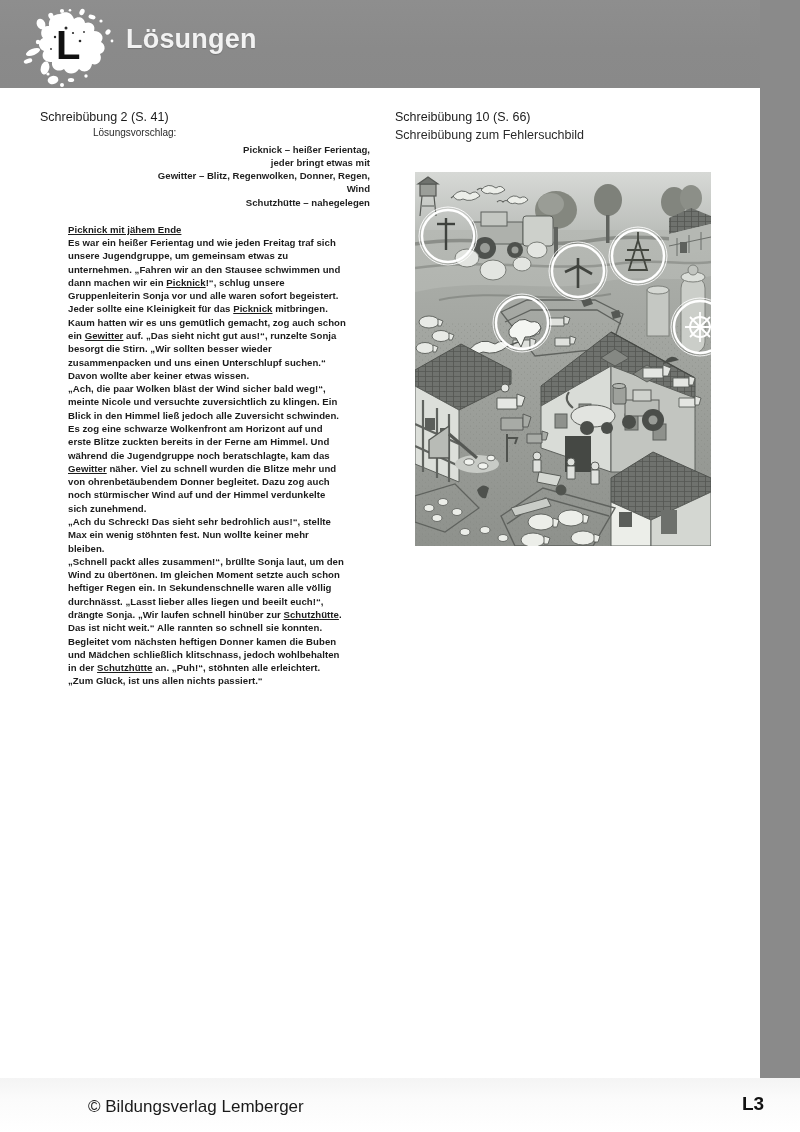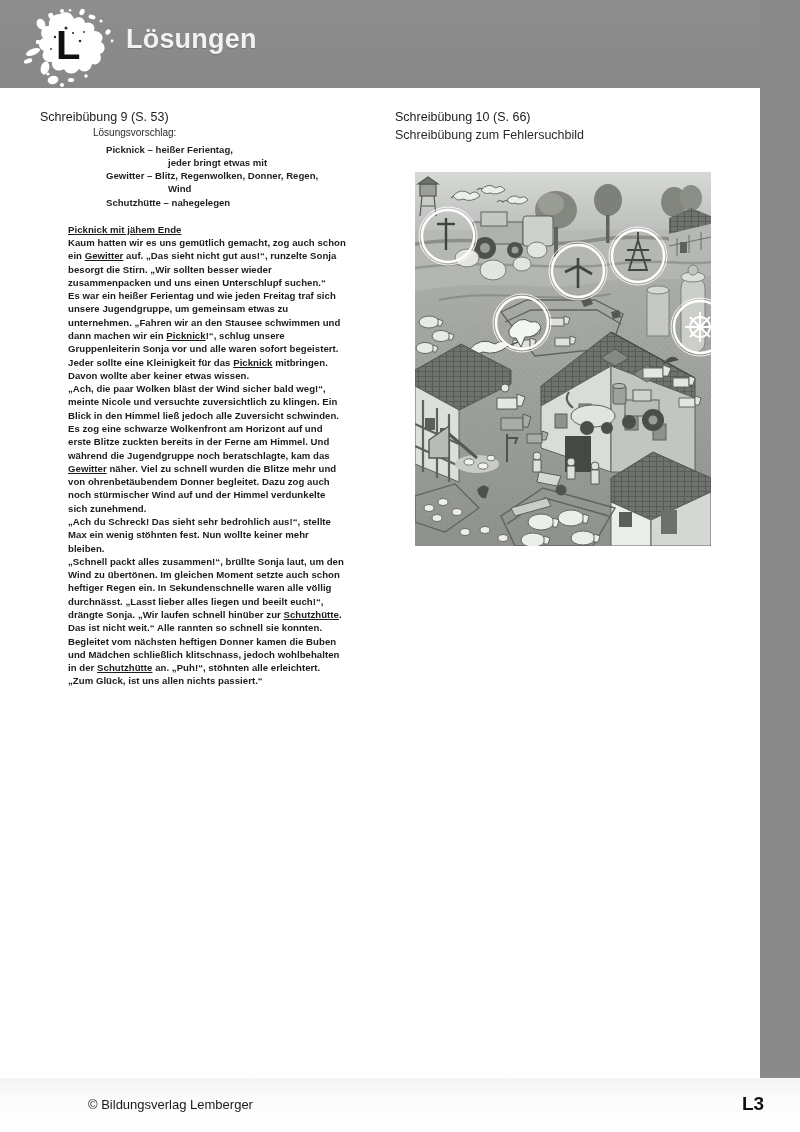--- a/index.html
+++ b/index.html
@@ -91,21 +91,21 @@
 
   
   #word-list {
     margin-top: 2px;
     padding-left: 66px;
     font-size: 9.6px;
     color: #1f1f1f;
     line-height: 1.38;
     font-weight: 600;
   }
-  #word-list .wl-row { white-space: pre-wrap; }
+  #word-list .wl-row { white-space: pre-wrap; text-align: right; }
   #word-list .wl-cont { padding-left: 62px; }
 
   
   #story {
     margin-top: 14px;
     padding-left: 28px;
     width: 278px;
     font-size: 9.6px;
     color: #1c1c1c;
     line-height: 1.385;
@@ -129,21 +129,21 @@
   
   #footer-band {
     position: absolute;
     left: 0; top: 1078px;
     width: 800px; height: 54px;
     background: linear-gradient(180deg, #f4f4f4 0%, #fbfbfb 40%, #ffffff 100%);
   }
   #footer-copy {
     position: absolute;
     left: 88px; top: 1097px;
-    font-size: 13px;
+    font-size: 17px;
     color: #1a1a1a;
   }
   #footer-page {
     position: absolute;
     left: 742px; top: 1093px;
     font-size: 19px;
     font-weight: bold;
     color: #111111;
   }
 </style>
@@ -192,36 +192,36 @@
         <circle cx="29" cy="41" r="0.9"></circle>
         <circle cx="62" cy="24" r="0.9"></circle>
       </g>
       <text x="34" y="51" font-family="'Liberation Sans', sans-serif" font-size="40" font-weight="bold" fill="#111111">L</text>
     </svg>
   </div>
 
   <div id="brand-title">Lösungen</div>
 
   <div class="col" id="col-left">
-    <div class="ex-title">Schreibübung 9 (S. 53)</div>
+    <div class="ex-title">Schreibübung 2 (S. 41)</div>
     <div class="ex-sub sub-indent">Lösungsvorschlag:</div>
 
     <div id="word-list">
         <div class="wl-row">Picknick – heißer Ferientag,</div>
         <div class="wl-row wl-cont">jeder bringt etwas mit</div>
         <div class="wl-row">Gewitter – Blitz, Regenwolken, Donner, Regen,</div>
         <div class="wl-row wl-cont">Wind</div>
         <div class="wl-row">Schutzhütte – nahegelegen</div>
       </div>
 
     <div id="story">
       <p class="story-head-wrap"><span class="story-head" id="story-head-span">Picknick mit jähem Ende</span></p>
       <div id="story-body">
+          <p>Es war ein heißer Ferientag und wie jeden Freitag traf sich unsere Jugendgruppe, um gemeinsam etwas zu unternehmen. „Fahren wir an den Stausee schwimmen und dann machen wir ein <span class="u">Picknick</span>!“, schlug unsere Gruppenleiterin Sonja vor und alle waren sofort begeistert. Jeder sollte eine Kleinigkeit für das <span class="u">Picknick</span> mitbringen.</p>
           <p>Kaum hatten wir es uns gemütlich gemacht, zog auch schon ein <span class="u">Gewitter</span> auf. „Das sieht nicht gut aus!“, runzelte Sonja besorgt die Stirn. „Wir sollten besser wieder zusammenpacken und uns einen Unterschlupf suchen.“</p>
-          <p>Es war ein heißer Ferientag und wie jeden Freitag traf sich unsere Jugendgruppe, um gemeinsam etwas zu unternehmen. „Fahren wir an den Stausee schwimmen und dann machen wir ein <span class="u">Picknick</span>!“, schlug unsere Gruppenleiterin Sonja vor und alle waren sofort begeistert. Jeder sollte eine Kleinigkeit für das <span class="u">Picknick</span> mitbringen.</p>
           <p>Davon wollte aber keiner etwas wissen.</p>
           <p>„Ach, die paar Wolken bläst der Wind sicher bald weg!“, meinte Nicole und versuchte zuversichtlich zu klingen. Ein Blick in den Himmel ließ jedoch alle Zuversicht schwinden. Es zog eine schwarze Wolkenfront am Horizont auf und erste Blitze zuckten bereits in der Ferne am Himmel. Und während die Jugendgruppe noch beratschlagte, kam das <span class="u">Gewitter</span> näher. Viel zu schnell wurden die Blitze mehr und von ohrenbetäubendem Donner begleitet. Dazu zog auch noch stürmischer Wind auf und der Himmel verdunkelte sich zunehmend.</p>
           <p>„Ach du Schreck! Das sieht sehr bedrohlich aus!“, stellte Max ein wenig stöhnten fest. Nun wollte keiner mehr bleiben.</p>
           <p>„Schnell packt alles zusammen!“, brüllte Sonja laut, um den Wind zu übertönen. Im gleichen Moment setzte auch schon heftiger Regen ein. In Sekundenschnelle waren alle völlig durchnässt. „Lasst lieber alles liegen und beeilt euch!“, drängte Sonja. „Wir laufen schnell hinüber zur <span class="u">Schutzhütte</span>. Das ist nicht weit.“ Alle rannten so schnell sie konnten. Begleitet vom nächsten heftigen Donner kamen die Buben und Mädchen schließlich klitschnass, jedoch wohlbehalten in der <span class="u">Schutzhütte</span> an. „Puh!“, stöhnten alle erleichtert. „Zum Glück, ist uns allen nichts passiert.“</p>
         </div>
     </div>
   </div>
 
   <div class="col" id="col-right">
     <div class="ex-title">Schreibübung 10 (S. 66)</div>

